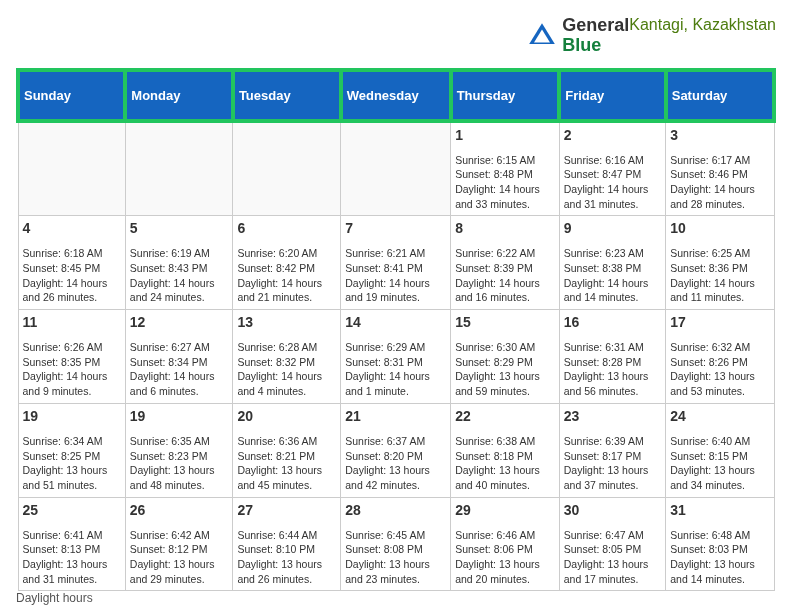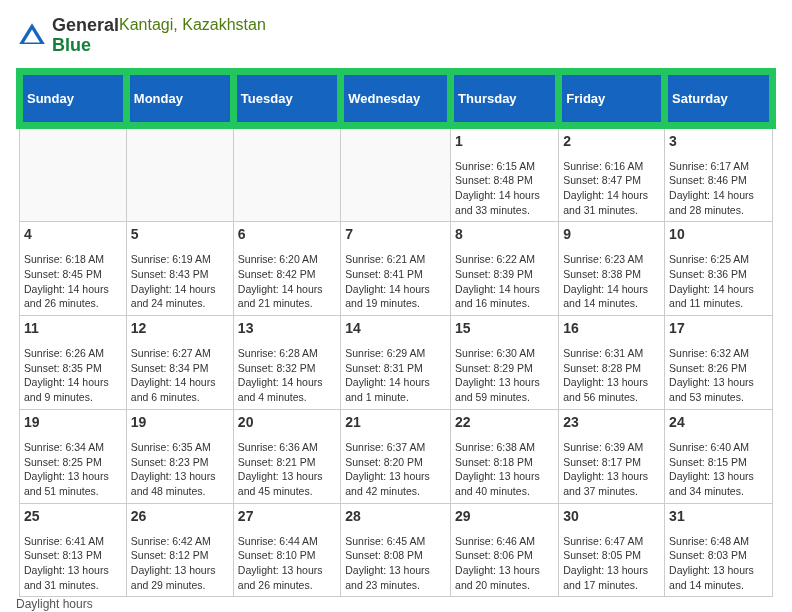--- a/index.html
+++ b/index.html
@@ -5,21 +5,21 @@
     * { box-sizing: border-box; margin: 0; padding: 0; }
     body {
       font-family: Arial, sans-serif;
       background: #fff;
       width: 792px;
       min-height: 612px;
       padding: 16px;
     }
     .header {
       display: flex;
-      justify-content: flex-start;
+      justify-content: flex-end;
       align-items: flex-start;
       margin-bottom: 12px;
     }
     .logo {
       display: flex;
       align-items: center;
       gap: 4px;
     }
     .logo-text {
       font-size: 18px;
@@ -47,21 +47,21 @@
       border-collapse: collapse;
       font-size: 11px;
     }
     .calendar th {
       background: #1565c0;
       color: #fff;
       padding: 16px 4px;
       text-align: left;
       font-size: 13px;
       font-weight: bold;
-      border: 7px solid #22c55e;
+      border: 4px solid #22c55e;
     }
     .calendar td {
       border: 1px solid #ccc;
       vertical-align: top;
       padding: 4px;
       width: 113px;
       min-height: 80px;
       background: #fff;
     }
     .calendar td.empty {

